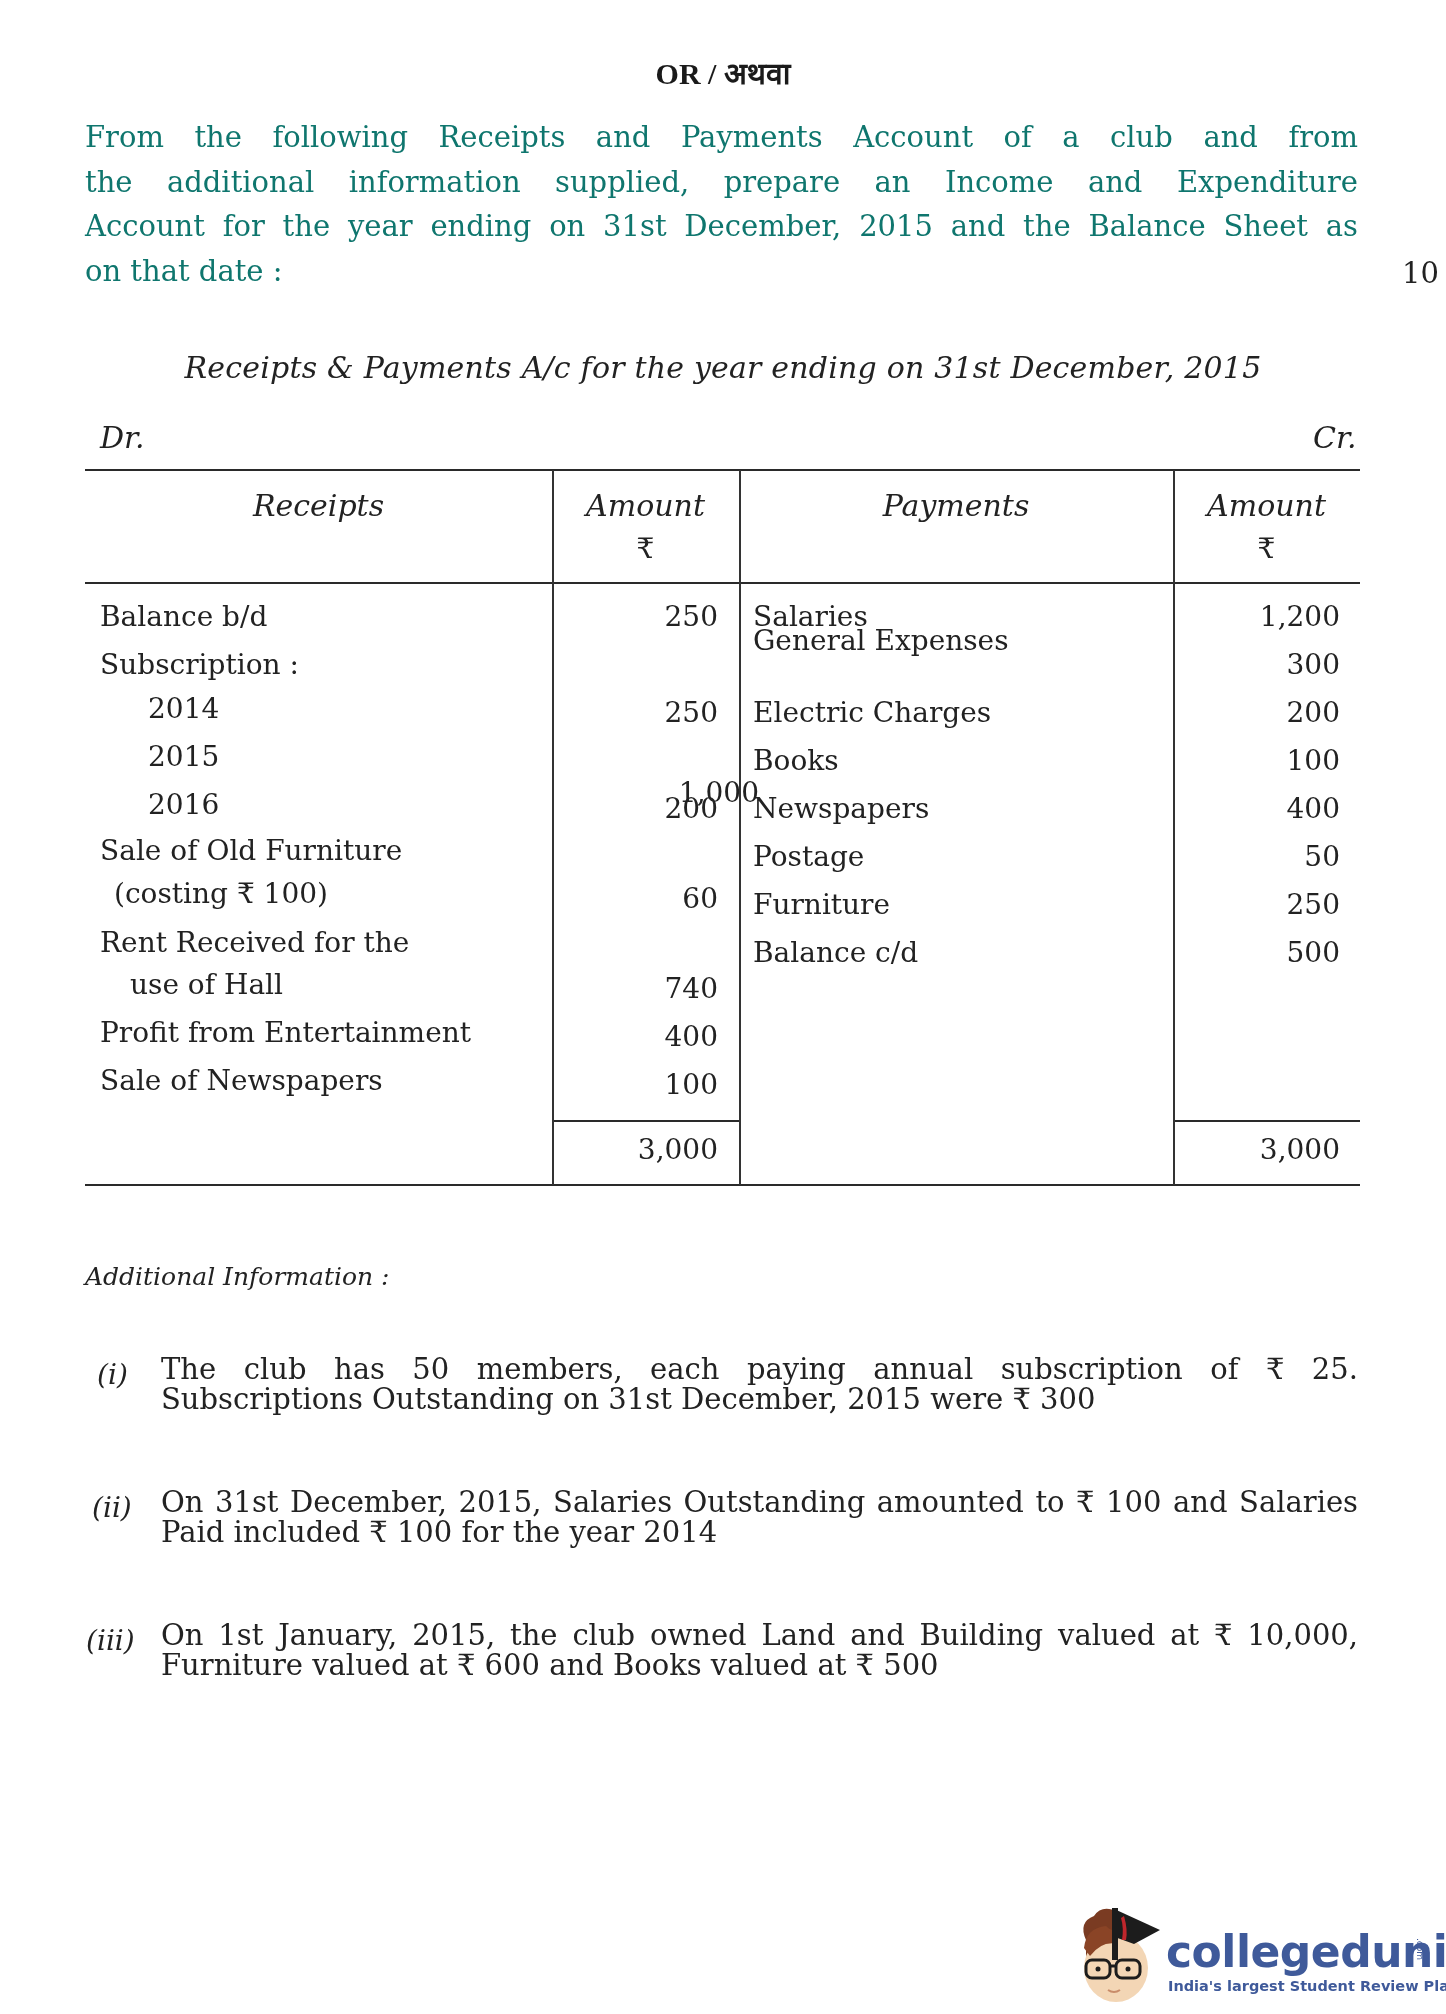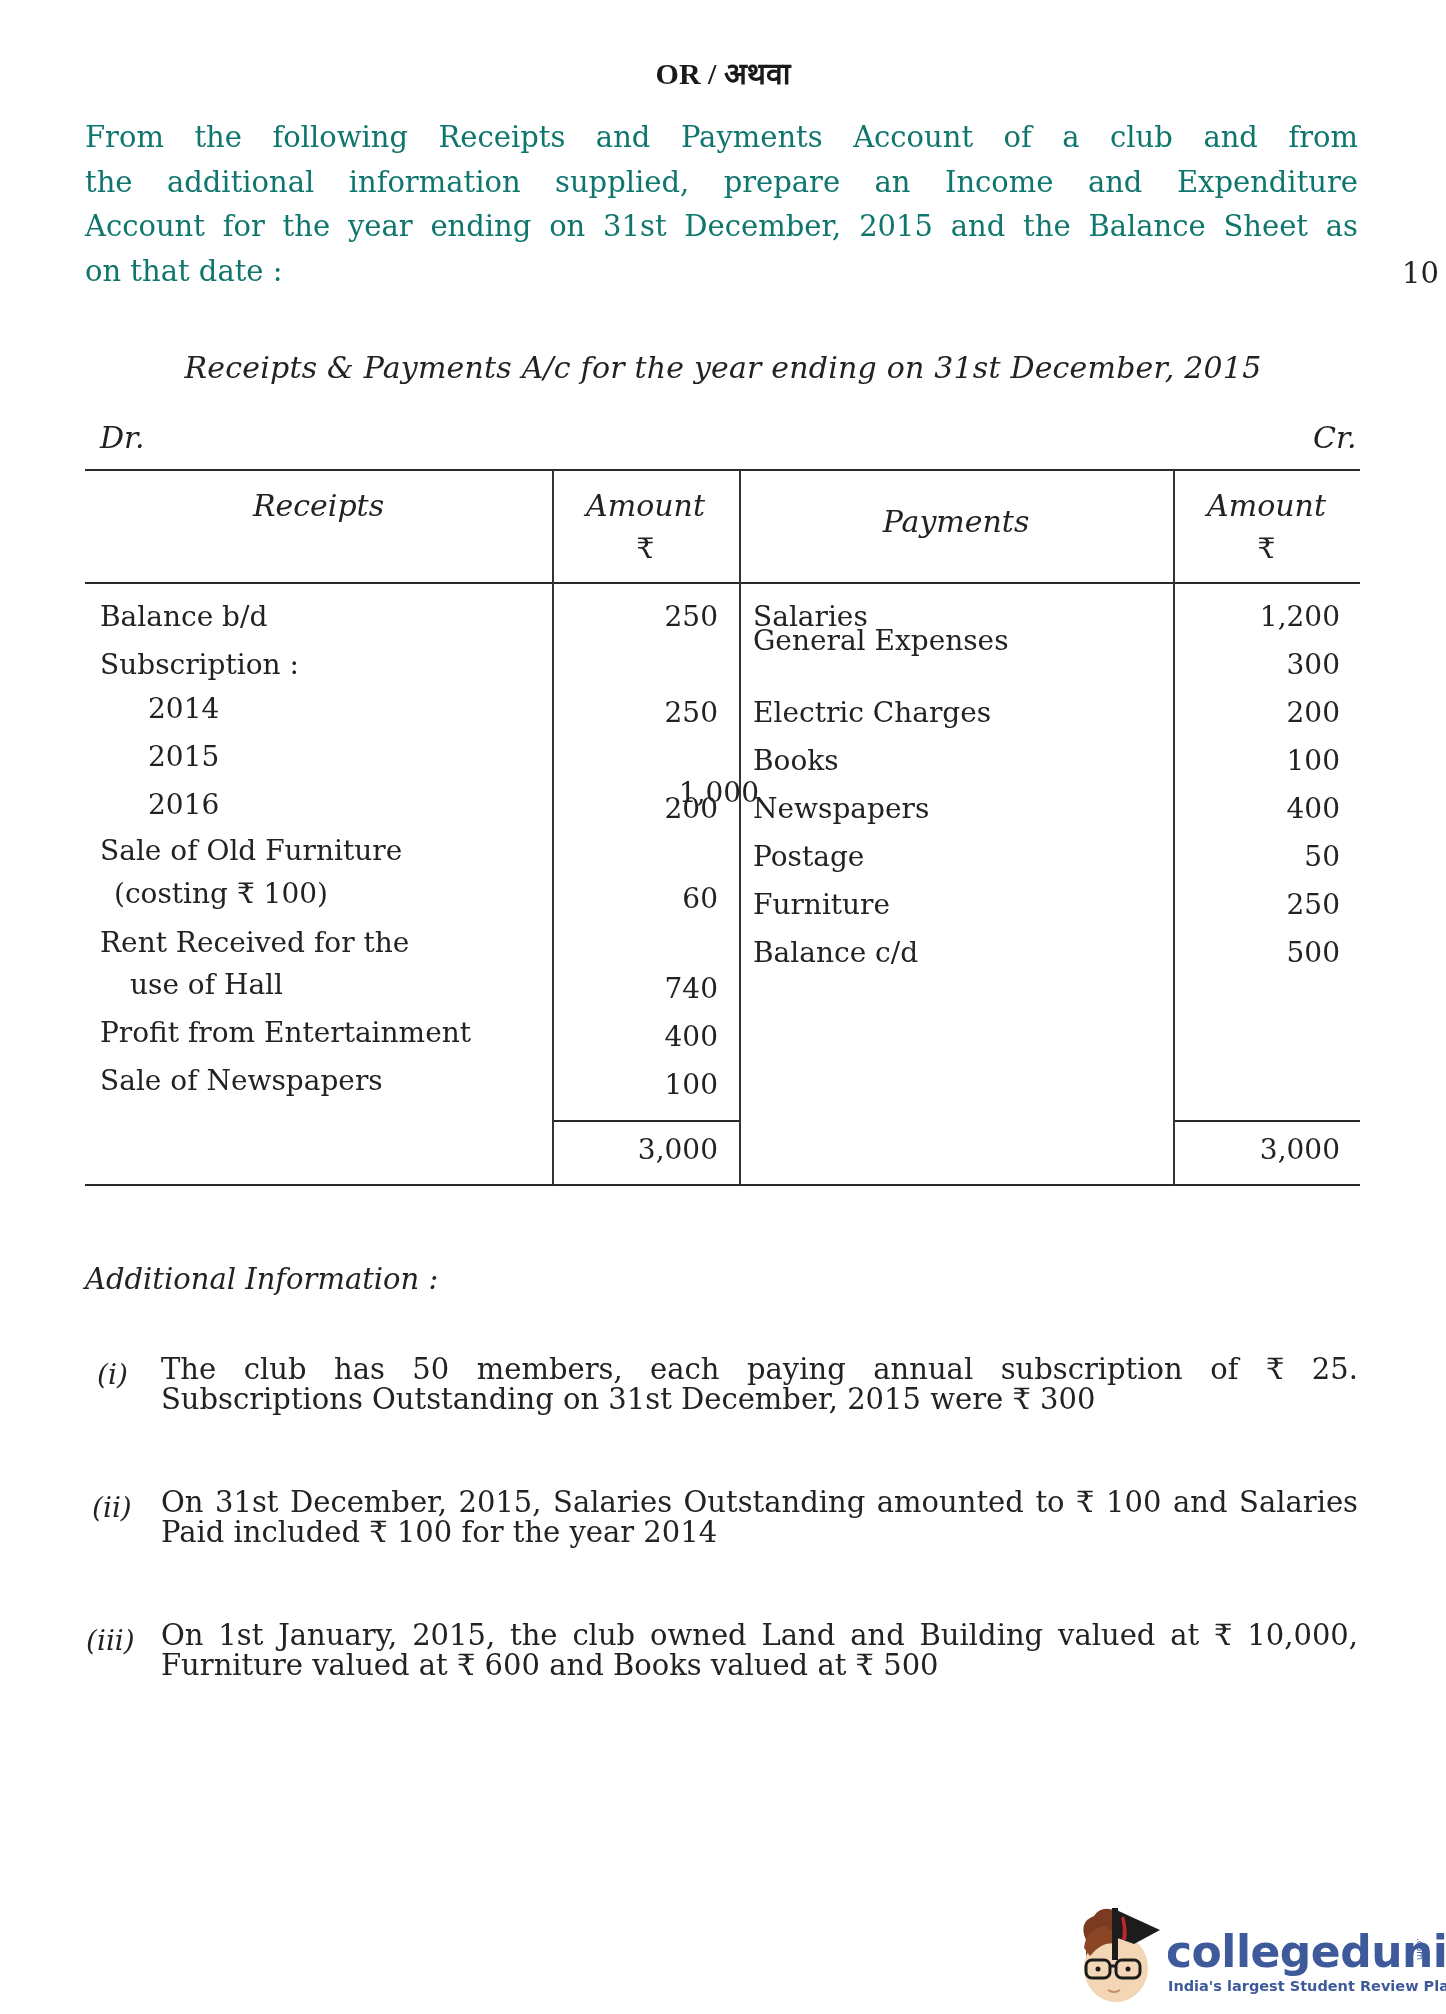--- a/index.html
+++ b/index.html
@@ -24,21 +24,21 @@
     left: 0; width: 1446px; top: 350px; text-align: center;
     font-style: italic; font-size: 30px; color: #222; letter-spacing: 0.2px;
   }
   .drcr { top: 420px; font-style: italic; font-size: 30px; color: #222; }
   .hline { position: absolute; height: 2px; background: #2a2a2a; }
   .vline { position: absolute; width: 1.5px; background: #333; }
   .th { font-style: italic; font-size: 30px; color: #222; text-align: center; }
   .rupee { font-size: 28px; color: #222; text-align: center; }
   .cell { font-size: 28px; color: #222; }
   .num { text-align: right; }
-  .addl-title { left: 85px; top: 1262px; font-style: italic; font-size: 29px; color: #222; }
+  .addl-title { left: 85px; top: 1262px; font-style: italic; font-size: 25px; color: #222; }
   .item-label { font-style: italic; font-size: 28px; color: #222; }
   .item-text { left: 161px; width: 1197px; font-size: 29px; line-height: 30px; color: #222;
     text-align: justify; white-space: normal; }
   .logo-face { left: 1072px; top: 1900px; width: 92px; height: 105px; }
   .logo-name {
     left: 1166px; top: 1926px; font-family: "DejaVu Sans", "Liberation Sans", sans-serif;
     font-size: 44px; font-weight: bold; color: #3f5a9a; letter-spacing: -0.5px;
   }
   .logo-com {
     left: 1425px; top: 1938px; font-family: "DejaVu Sans", sans-serif; font-size: 9px;
@@ -70,21 +70,21 @@
   <div class="hline" style="left:552px; width:188px; top:1120px;"></div>
   <div class="hline" style="left:1173px; width:187px; top:1120px;"></div>
   <div class="hline" style="left:85px; width:1275px; top:1184px;"></div>
   <div class="vline" style="left:552px; top:470px; height:715px;"></div>
   <div class="vline" style="left:739px; top:470px; height:715px;"></div>
   <div class="vline" style="left:1173px; top:470px; height:715px;"></div>
 
   <div class="abs th" style="left:85px; width:467px; top:488px;">Receipts</div>
   <div class="abs th" style="left:552px; width:187px; top:488px;">Amount</div>
   <div class="abs rupee" style="left:552px; width:187px; top:532px;">₹</div>
-  <div class="abs th" style="left:739px; width:434px; top:488px;margin-top:16px;">Payments</div>
+  <div class="abs th" style="left:739px; width:434px; top:488px;">Payments</div>
   <div class="abs th" style="left:1173px; width:187px; top:488px;">Amount</div>
   <div class="abs rupee" style="left:1173px; width:187px; top:532px;">₹</div>
 
   <div class="abs cell" style="left:100px; top:600px;">Balance b/d</div>
   <div class="abs cell num" style="left:552px; width:166px; top:600px;">250</div>
 
   <div class="abs cell" style="left:100px; top:648px;">Subscription :</div>
 
   <div class="abs cell" style="left:148px; top:692px;">2014</div>
   <div class="abs cell num" style="left:552px; width:166px; top:696px;">250</div>

